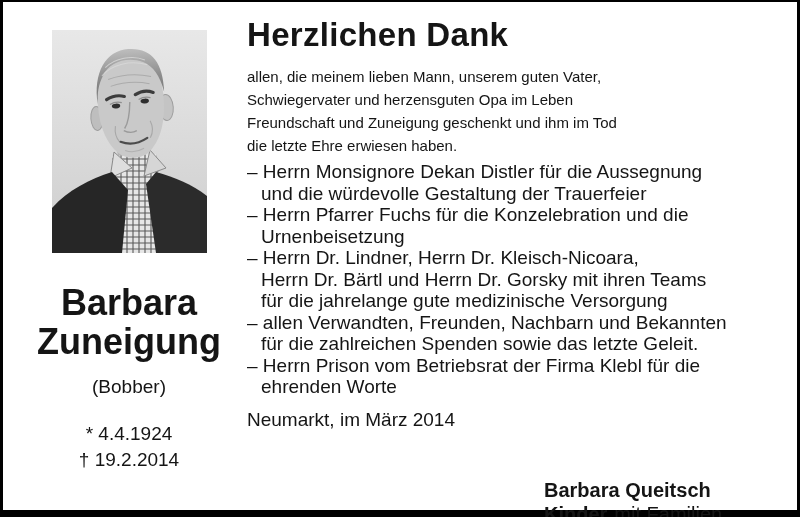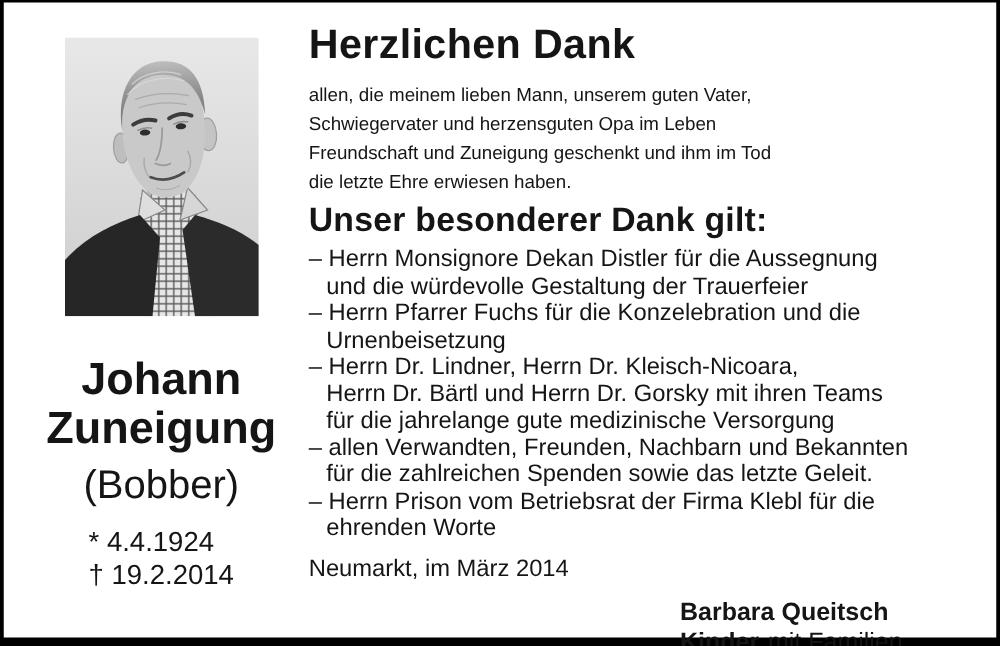--- a/index.html
+++ b/index.html
@@ -30,29 +30,29 @@
     display: block;
   }
   .name {
     margin-top: 30px;
     font-weight: bold;
     font-size: 36px;
     line-height: 39px;
   }
   .nickname {
     margin-top: 12px;
-    font-size: 32px;
+    font-size: 19px;
     line-height: 28px;
   }
   .dates {
     display: inline-block;
     margin-top: 20px;
-    font-size: 22px;
+    font-size: 19px;
     line-height: 26px;
-    text-align: left;
+    text-align: center;
   }
 
   
   .right-col {
     position: absolute; left: 244px; top: 0;
     width: 520px;
   }
   .title {
     margin: 13px 0 0;
     font-size: 33px;
@@ -159,42 +159,41 @@
 
         <path d="M62,95 Q60,104 65,111 M97,92 Q101,101 96,109" stroke="#a8a8a8" stroke-width="1.1" fill="none"></path>
 
         <path d="M66,111 Q79,117 93,109" stroke="#4c4c4c" stroke-width="2.2" fill="none" stroke-linecap="round"></path>
 
         <path d="M70,120 Q79,124 89,119" stroke="#b0b0b0" stroke-width="1" fill="none"></path>
       </g>
     </svg>
 
     <div class="name">
-      <div>Johann</div>
+      <div>Barbara</div>
       <div>Zuneigung</div>
     </div>
 
     <div class="nickname">(Bobber)</div>
 
     <div class="dates">
       <div>* 4.4.1924</div>
       <div>† 19.2.2014</div>
     </div>
   </div>
 
   <div class="right-col">
 
     <h1 class="title">Herzlichen Dank</h1>
 
     <p class="intro">allen, die meinem lieben Mann, unserem guten Vater,
 Schwiegervater und herzensguten Opa im Leben
 Freundschaft und Zuneigung geschenkt und ihm im Tod
 die letzte Ehre erwiesen haben.</p>
 
-    <h2 class="subtitle">Unser besonderer Dank gilt:</h2>
 
     <div class="thanks-list" id="thanks-list">
         <div class="thanks-item">– Herrn Monsignore Dekan Distler für die Aussegnung
 und die würdevolle Gestaltung der Trauerfeier</div>
         <div class="thanks-item">– Herrn Pfarrer Fuchs für die Konzelebration und die
 Urnenbeisetzung</div>
         <div class="thanks-item">– Herrn Dr. Lindner, Herrn Dr. Kleisch-Nicoara,
 Herrn Dr. Bärtl und Herrn Dr. Gorsky mit ihren Teams
 für die jahrelange gute medizinische Versorgung</div>
         <div class="thanks-item">– allen Verwandten, Freunden, Nachbarn und Bekannten

